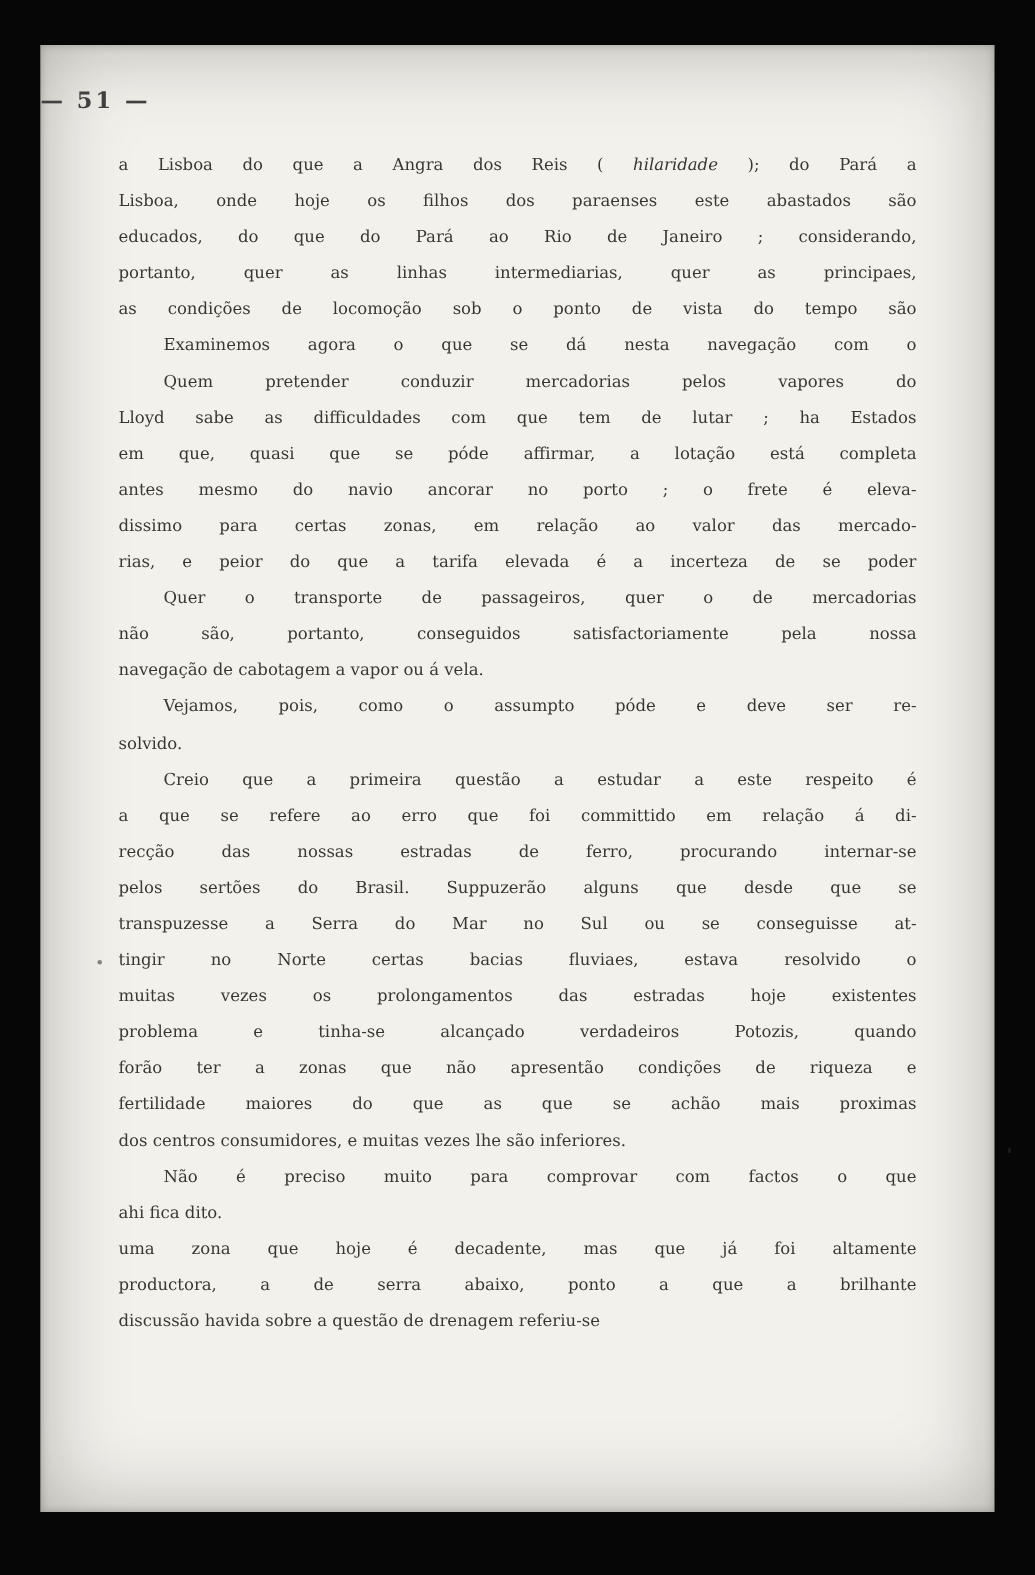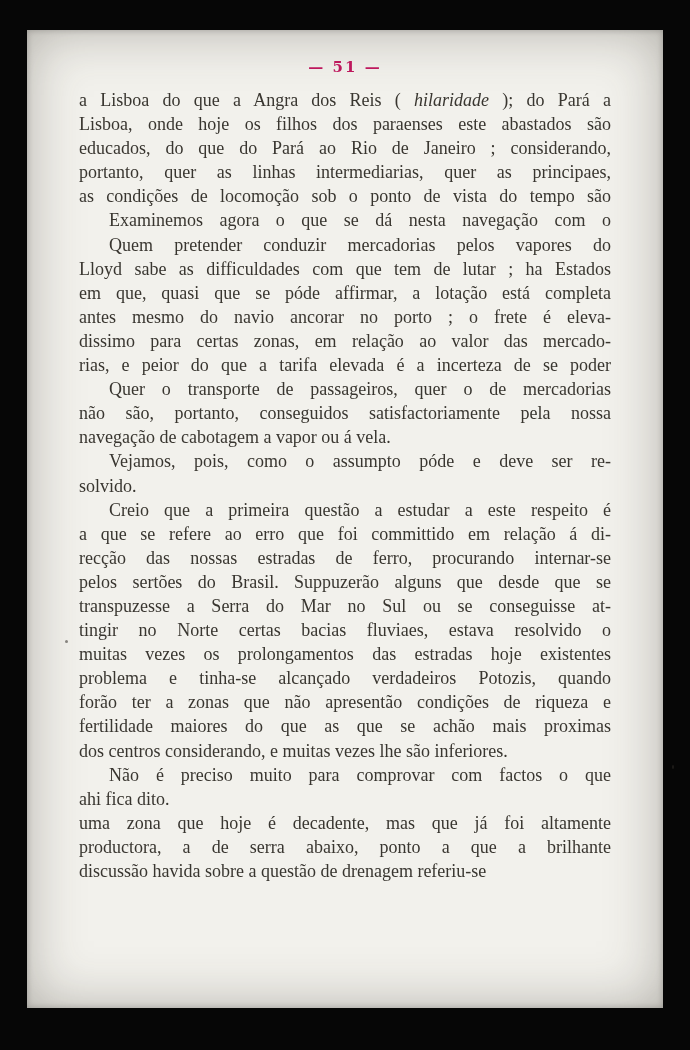--- a/index.html
+++ b/index.html
@@ -16,35 +16,33 @@
     left: 27px;
     top: 30px;
     right: 27px;
     bottom: 42px;
     background: #f2f1ec;
     box-shadow:
       inset 0 0 55px rgba(60, 55, 45, 0.35),
       inset 0 0 6px  rgba(0, 0, 0, 0.25);
   }
   .page-number {
-    text-align: center;
     padding-top: 28px;
     font-size: 15px;
     font-weight: 700;
     letter-spacing: 2px;
-    color: #be185d;
+    color: #404040;
   }
   .text-block {
     width: 532px;
-    margin: 12px auto 0 auto;
+    margin: 22px auto 0 auto;
     color: #393630;
-    font-size: 18px;
+    font-size: 11px;
     line-height: 24.1px;
     text-rendering: optimizeLegibility;
-    font-family: Liberation Serif, serif;
   }
   .para { margin: 0; padding: 0; }
   .line {
     display: block;
     text-align: justify;
     text-align-last: justify;
   }
   .line.last { text-align-last: left; }
   .para.indent .line.first { text-indent: 30px; }
   em { font-style: italic; }
@@ -94,21 +92,21 @@
         <span class="line first">Creio que a primeira questão a estudar a este respeito é</span>
         <span class="line">a que se refere ao erro que foi committido em relação á di-</span>
         <span class="line">recção das nossas estradas de ferro, procurando internar-se</span>
         <span class="line">pelos sertões do Brasil. Suppuzerão alguns que desde que se</span>
         <span class="line">transpuzesse a Serra do Mar no Sul ou se conseguisse at-</span>
         <span class="line">tingir no Norte certas bacias fluviaes, estava resolvido o</span>
         <span class="line">muitas vezes os prolongamentos das estradas hoje existentes</span>
         <span class="line">problema e tinha-se alcançado verdadeiros Potozis, quando</span>
         <span class="line">forão ter a zonas que não apresentão condições de riqueza e</span>
         <span class="line">fertilidade maiores do que as que se achão mais proximas</span>
-        <span class="line last">dos centros considerando, e muitas vezes lhe são inferiores.</span>
+        <span class="line last">dos centros consumidores, e muitas vezes lhe são inferiores.</span>
       </p>
       <p class="para indent">
         <span class="line first">Não é preciso muito para comprovar com factos o que</span>
         <span class="line last">ahi fica dito.</span>
       </p>
       <p class="para indent">
         <span class="line">uma zona que hoje é decadente, mas que já foi altamente</span>
         <span class="line">productora, a de serra abaixo, ponto a que a brilhante</span>
         <span class="line last">discussão havida sobre a questão de drenagem referiu-se</span>
       </p>

